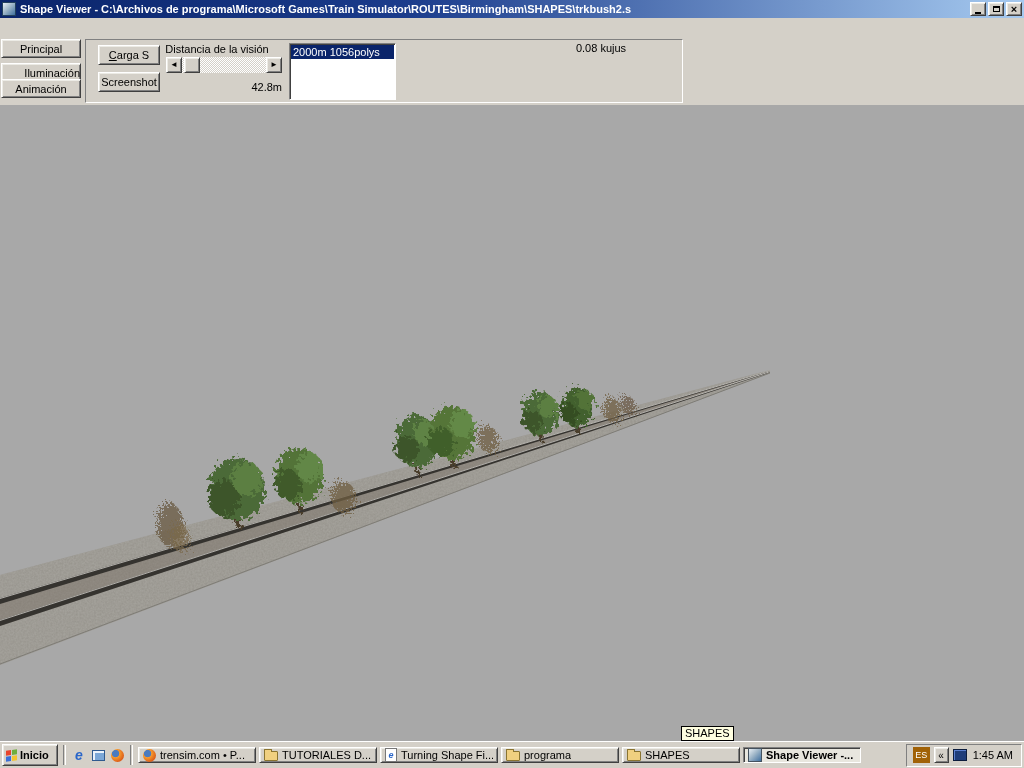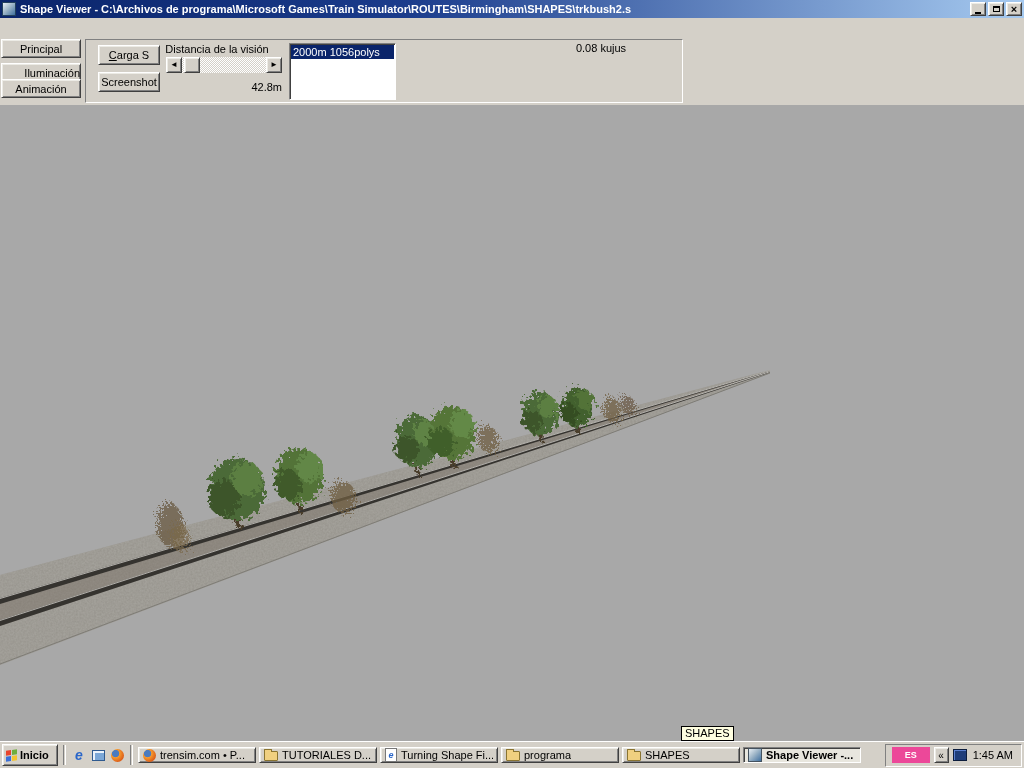--- a/index.html
+++ b/index.html
@@ -90,21 +90,21 @@
                   border-radius:1px; position:relative; margin-top:2px; }
   .folder-glyph::before { content:""; position:absolute; top:-3px; left:-1px; width:6px; height:2px;
                   background:#f0d080; border:1px solid #8a7430; border-bottom:none; border-radius:1px 1px 0 0; }
   .page-glyph { width:12px; height:14px; background:#ffffff; border:1px solid #777;
                 display:flex; align-items:center; justify-content:center; }
   .page-glyph .ie-e { font-size:9px; }
   .sv-glyph { width:14px; height:14px; border:1px solid #44525f;
               background:linear-gradient(135deg,#e8eef4 0%, #9fb6c8 45%, #3f6f9f 100%); }
   .tray { margin-left:auto; height:23px; display:flex; align-items:center; gap:4px; padding:0 6px;
           border:1px solid; border-color:#808080 #ffffff #ffffff #808080; }
-  .lang-badge { width:38px; height:16px; background:#ec4899; color:#fff; font-weight:bold;
+  .lang-badge { width:17px; height:16px; background:#a16207; color:#fff; font-weight:normal;
                 font-size:9px; display:flex; align-items:center; justify-content:center; }
   .collapse-btn { width:15px; height:16px; display:flex; align-items:center; justify-content:center;
                   font-size:10px; padding:0; }
   .tray-icon { width:14px; height:12px; background:#1f3d7a; border:1px solid #0c1c3c;
                box-shadow:inset 1px 1px 0 #5a7fd0; }
   .clock { padding:0 2px; }
 
   
   #tooltip { position:absolute; left:681px; top:726px; background:#ffffe1; border:1px solid #000;
              padding:0 3px; height:15px; line-height:13px; z-index:20; }

